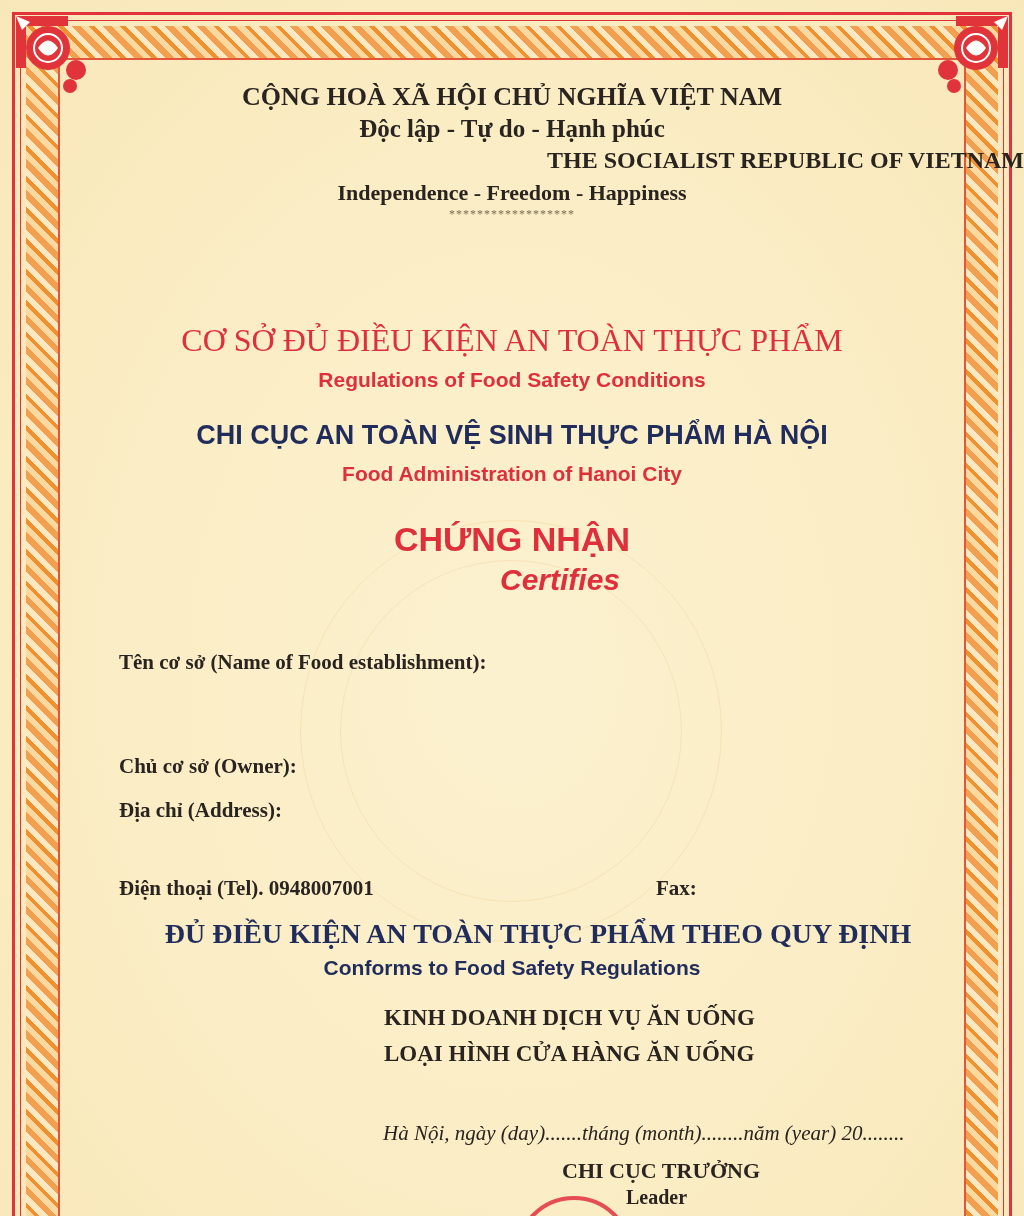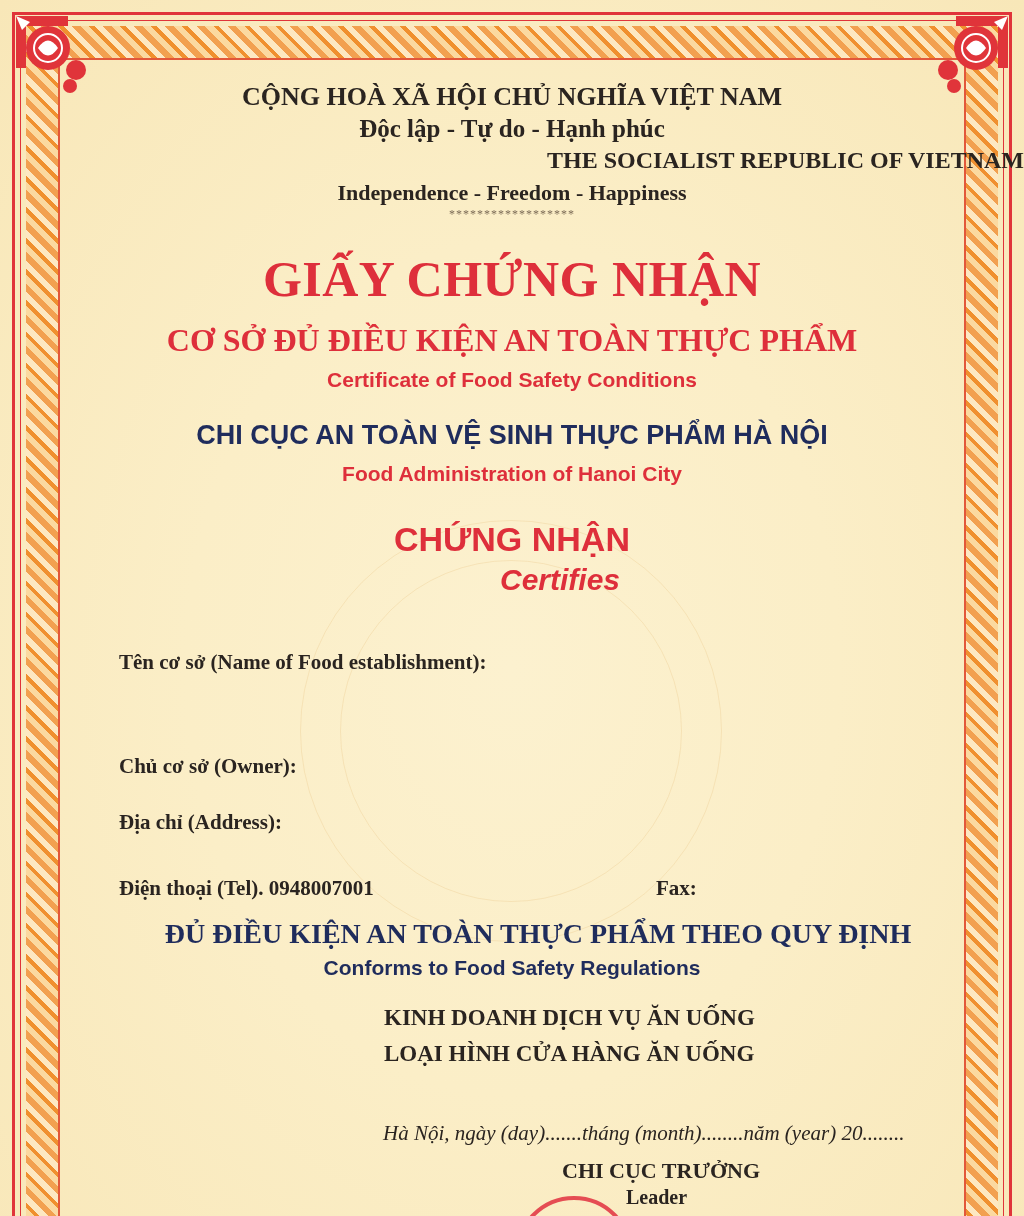--- a/index.html
+++ b/index.html
@@ -42,32 +42,32 @@
   .red { color:#de2f3b; }
   .navy { color:#1f2c5c; }
 
   .h-national { top:82px; font-size:26px; font-weight:bold; }
   .h-motto { top:115px; font-size:25px; font-weight:bold; }
   .h-rep { top:147px; font-size:24px; font-weight:bold;text-align:right; }
   .h-indep { top:180px; font-size:22px; font-weight:bold;text-align:center; }
   .h-stars { top:207px; font-size:12px; letter-spacing:1px; color:#7a6a55; }
 
   .t-main { top:250px; font-size:50px; font-weight:bold; letter-spacing:0.5px; }
-  .t-sub { top:322px; font-size:32px; font-weight:bold; }
+  .t-sub { top:322px; font-size:32px; font-weight:normal; }
   .t-sub-en { top:368px; font-family:"Liberation Sans", sans-serif; font-size:21px; font-weight:bold; font-stretch:condensed; }
   .t-agency { top:420px; font-family:"Liberation Sans", sans-serif; font-size:27px; font-weight:bold; }
   .t-agency-en { top:462px; font-family:"Liberation Sans", sans-serif; font-size:21px; font-weight:bold; }
 
   .t-cert { top:520px; font-family:"Liberation Sans", sans-serif; font-size:34px; font-weight:bold; }
   .t-cert-en { top:563px; font-family:"Liberation Sans", sans-serif; font-size:30px; font-weight:bold; font-style:italic;padding-left:48px; }
 
   .field { position:absolute; left:119px; font-size:21px; font-weight:bold; color:#2a2420; white-space:nowrap; }
   .f-name { top:650px; }
   .f-owner { top:754px; }
-  .f-addr { top:798px;margin-top:12px; }
+  .f-addr { top:798px; }
   .f-tel { top:876px; }
   .f-fax { position:absolute; left:656px; top:876px; font-size:21px; font-weight:bold; color:#2a2420; }
 
   .t-conform { top:918px; font-size:28px; font-weight:bold;padding-left:26px; }
   .t-conform-en { top:956px; font-family:"Liberation Sans", sans-serif; font-size:21px; font-weight:bold; }
 
   .biz { position:absolute; left:384px; font-size:23px; font-weight:bold; color:#2a2420; white-space:nowrap; }
   .b1 { top:1005px; }
   .b2 { top:1041px; }
 
@@ -116,23 +116,22 @@
   <path d="M8 8 L22 14 L14 22 Z" fill="#fff"></path>
 </svg>
 
 <div class="content">
   <div class="c dark h-national">CỘNG HOÀ XÃ HỘI CHỦ NGHĨA VIỆT NAM</div>
   <div class="c dark h-motto">Độc lập - Tự do - Hạnh phúc</div>
   <div class="c dark h-rep">THE SOCIALIST REPUBLIC OF VIETNAM</div>
   <div class="c dark h-indep">Independence - Freedom - Happiness</div>
   <div class="c h-stars">******************</div>
 
-  <div class="c red t-main">GIẤY CHỨNG NHẬN</div>
   <div class="c red t-sub">CƠ SỞ ĐỦ ĐIỀU KIỆN AN TOÀN THỰC PHẨM</div>
-  <div class="c red t-sub-en">Certificate of Food Safety Conditions</div>
+  <div class="c red t-sub-en">Regulations of Food Safety Conditions</div>
 
   <div class="c navy t-agency">CHI CỤC AN TOÀN VỆ SINH THỰC PHẨM HÀ NỘI</div>
   <div class="c red t-agency-en">Food Administration of Hanoi City</div>
 
   <div class="c red t-cert">CHỨNG NHẬN</div>
   <div class="c red t-cert-en">Certifies</div>
 
   <div class="field f-name">Tên cơ sở (Name of Food establishment):</div>
   <div class="field f-owner">Chủ cơ sở (Owner):</div>
   <div class="field f-addr">Địa chỉ (Address):</div>

